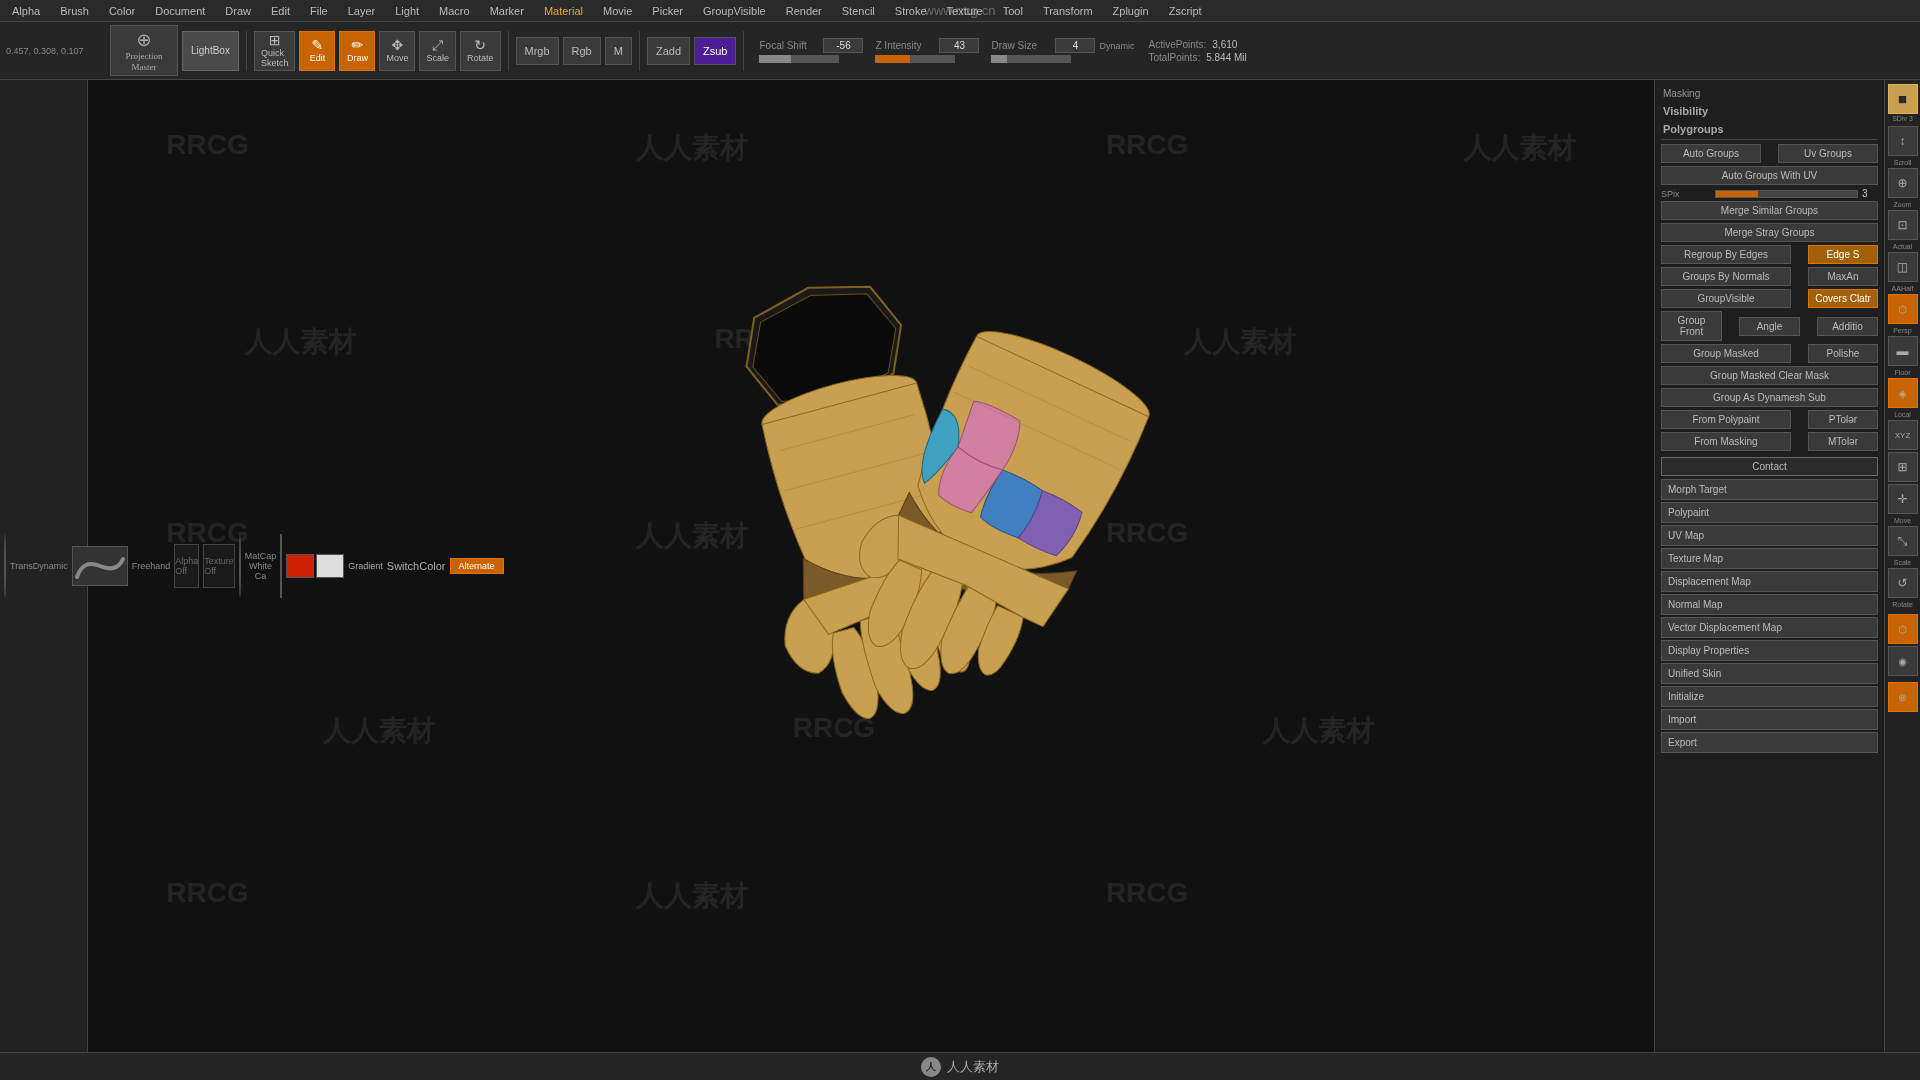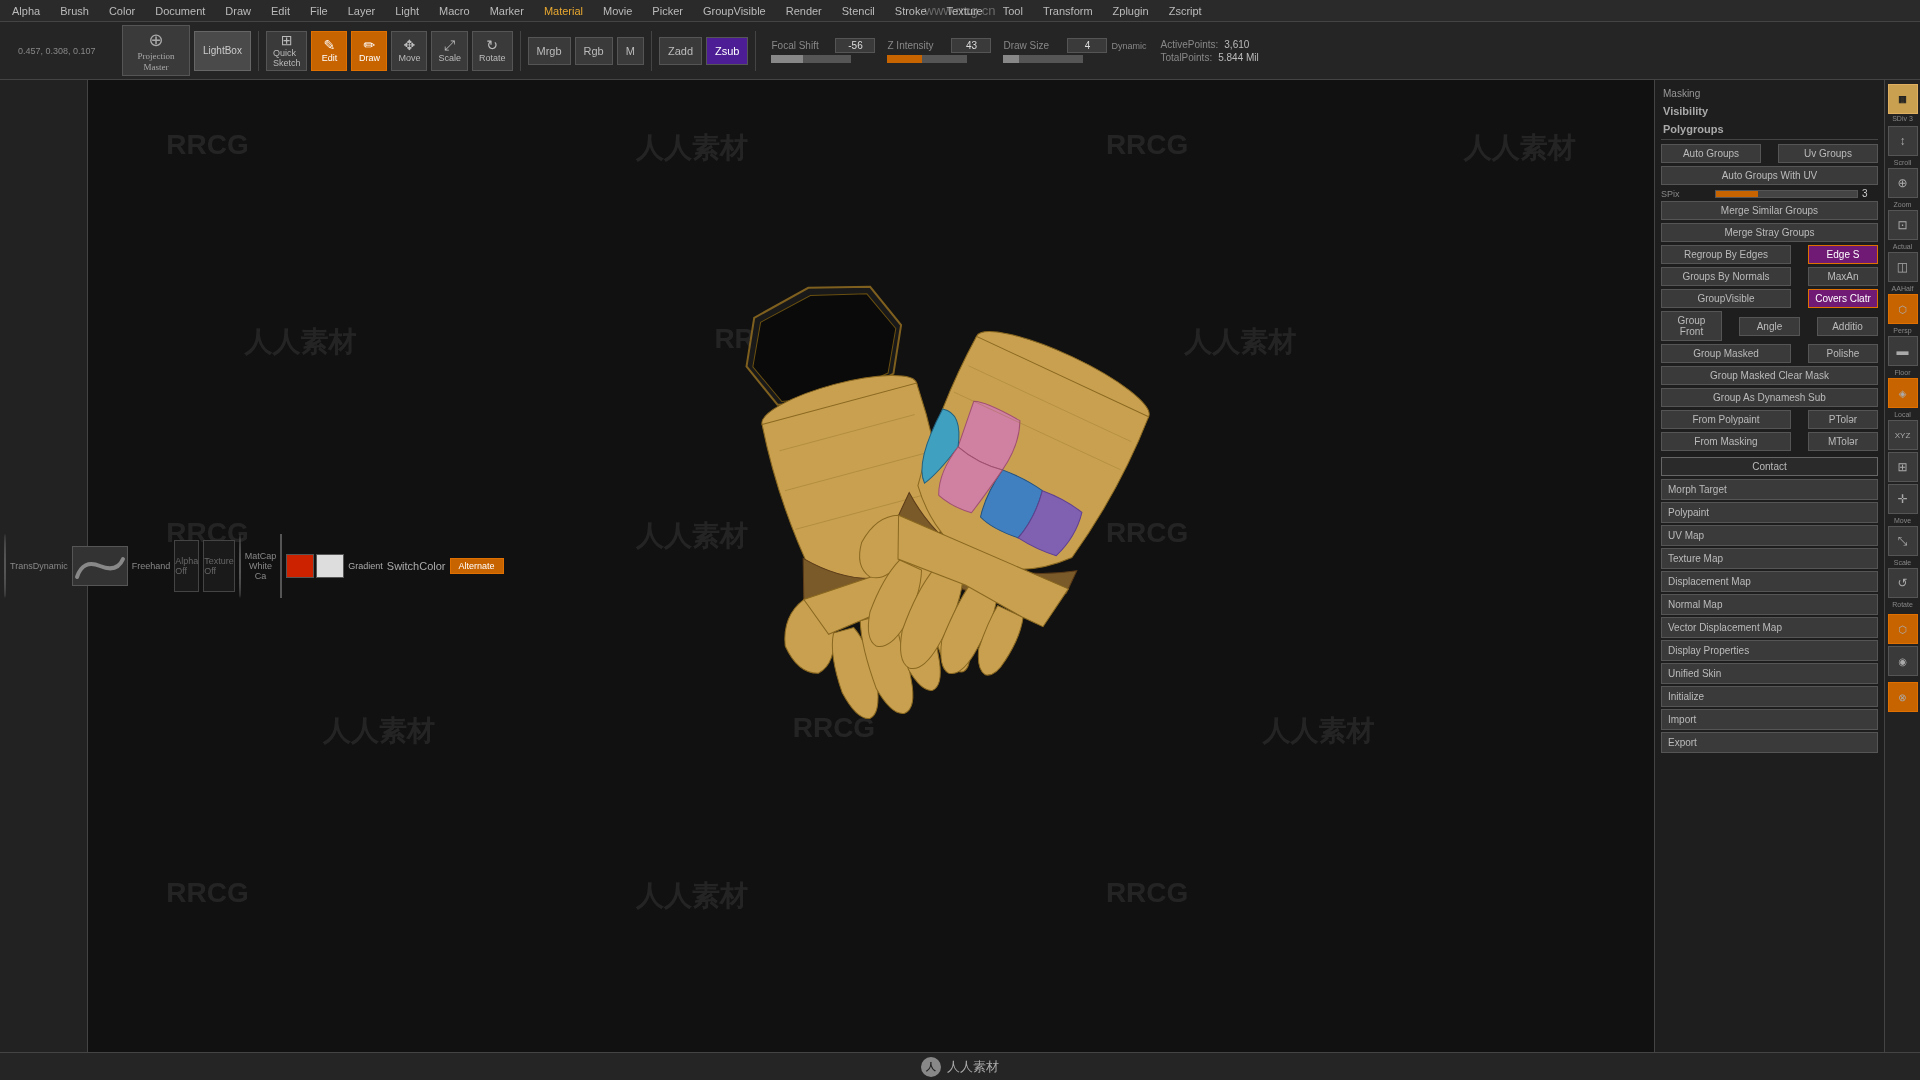--- a/index.html
+++ b/index.html
@@ -44,21 +44,21 @@
     }
 
     
     #toolbar {
       position: absolute;
       top: 22px; left: 0; right: 0;
       height: 58px;
       background: #252525;
       display: flex;
       align-items: center;
-      padding: 0 18px;
+      padding: 0 6px;
       gap: 4px;
       border-bottom: 1px solid #444;
       z-index: 100;
     }
 
     .proj-master {
       display: flex;
       flex-direction: column;
       align-items: center;
       background: #3a3a3a;
@@ -221,21 +221,21 @@
     .brush-stroke-svg { width: 54px; height: 30px; }
 
     .small-label {
       font-size: 9px;
       color: #888;
       text-align: center;
     }
 
     .color-square-off {
       width: 64px;
-      height: 52px;
+      height: 44px;
       background: #1a1a1a;
       border: 1px solid #444;
       display: flex;
       align-items: center;
       justify-content: center;
     }
     .tex-off-label {
       font-size: 9px;
       color: #666;
     }
@@ -373,21 +373,21 @@
       color: #bbb;
       padding: 3px 4px;
       font-size: 10px;
       cursor: pointer;
       text-align: center;
     }
     .panel-btn.wide { flex: 2; }
 
     .panel-btn-orange {
       flex: 1;
-      background: #701a75;
+      background: #a16207;
       border: 1px solid #e07000;
       color: #fff;
       padding: 3px 4px;
       font-size: 10px;
       cursor: pointer;
       text-align: center;
     }
 
     .slider-row {
       display: flex;

